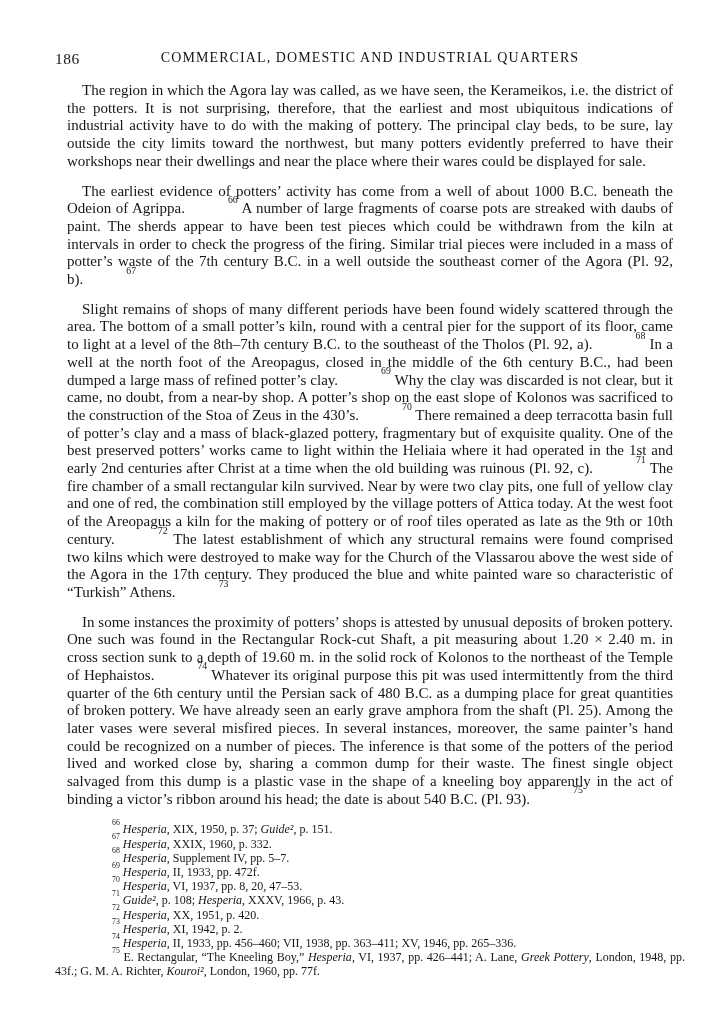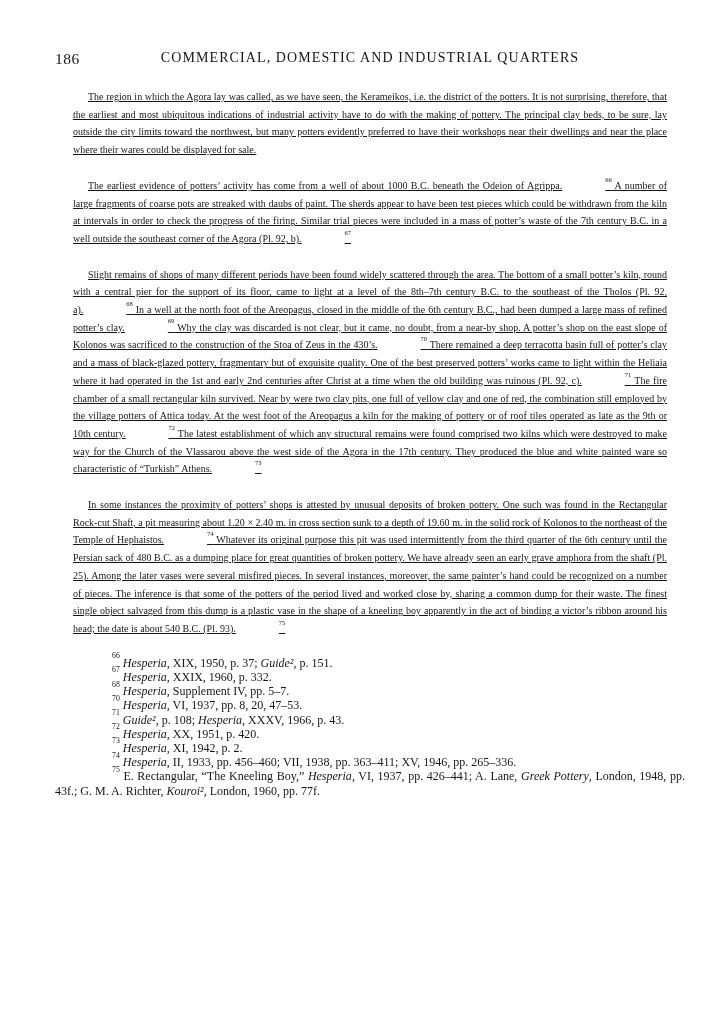--- a/index.html
+++ b/index.html
@@ -32,27 +32,26 @@
     letter-spacing: 0.5px;
   }
   .running-head {
     display: block;
     text-align: center;
     font-size: 14px;
     letter-spacing: 1.1px;
     white-space: nowrap;
   }
   .body-text p.para {
-    margin: 18px;
-    font-size: 10px;
+    margin: 12px;
+    font-size: 15px;
     line-height: 17.7px;
     text-align: justify;
     text-indent: 15px;
     hyphens: none;
-    text-decoration: underline;
   }
   .footnotes {
     margin-top: 14px;
   }
   .footnotes p.footnote {
     margin: 0;
     font-size: 12px;
     line-height: 14.2px;
     text-align: justify;
     text-indent: 14px;
@@ -80,20 +79,21 @@
     <div class="body-text" id="paragraphs">
         <p class="para"><span>The region in which the Agora lay was called, as we have seen, the Kerameikos, i.e. the district of the potters. It is not surprising, therefore, that the earliest and most ubiquitous indications of industrial activity have to do with the making of pottery. The principal clay beds, to be sure, lay outside the city limits toward the northwest, but many potters evidently preferred to have their workshops near their dwellings and near the place where their wares could be displayed for sale.</span></p>
         <p class="para"><span>The earliest evidence of potters’ activity has come from a well of about 1000 B.C. beneath the Odeion of Agrippa.</span><sup class="fn-ref">66</sup><span> A number of large fragments of coarse pots are streaked with daubs of paint. The sherds appear to have been test pieces which could be withdrawn from the kiln at intervals in order to check the progress of the firing. Similar trial pieces were included in a mass of potter’s waste of the 7th century B.C. in a well outside the southeast corner of the Agora (Pl. 92, b).</span><sup class="fn-ref">67</sup></p>
         <p class="para"><span>Slight remains of shops of many different periods have been found widely scattered through the area. The bottom of a small potter’s kiln, round with a central pier for the support of its floor, came to light at a level of the 8th–7th century B.C. to the southeast of the Tholos (Pl. 92, a).</span><sup class="fn-ref">68</sup><span> In a well at the north foot of the Areopagus, closed in the middle of the 6th century B.C., had been dumped a large mass of refined potter’s clay.</span><sup class="fn-ref">69</sup><span> Why the clay was discarded is not clear, but it came, no doubt, from a near-by shop. A potter’s shop on the east slope of Kolonos was sacrificed to the construction of the Stoa of Zeus in the 430’s.</span><sup class="fn-ref">70</sup><span> There remained a deep terracotta basin full of potter’s clay and a mass of black-glazed pottery, fragmentary but of exquisite quality. One of the best preserved potters’ works came to light within the Heliaia where it had operated in the 1st and early 2nd centuries after Christ at a time when the old building was ruinous (Pl. 92, c).</span><sup class="fn-ref">71</sup><span> The fire chamber of a small rectangular kiln survived. Near by were two clay pits, one full of yellow clay and one of red, the combination still employed by the village potters of Attica today. At the west foot of the Areopagus a kiln for the making of pottery or of roof tiles operated as late as the 9th or 10th century.</span><sup class="fn-ref">72</sup><span> The latest establishment of which any structural remains were found comprised two kilns which were destroyed to make way for the Church of the Vlassarou above the west side of the Agora in the 17th century. They produced the blue and white painted ware so characteristic of “Turkish” Athens.</span><sup class="fn-ref">73</sup></p>
         <p class="para"><span>In some instances the proximity of potters’ shops is attested by unusual deposits of broken pottery. One such was found in the Rectangular Rock-cut Shaft, a pit measuring about 1.20 × 2.40 m. in cross section sunk to a depth of 19.60 m. in the solid rock of Kolonos to the northeast of the Temple of Hephaistos.</span><sup class="fn-ref">74</sup><span> Whatever its original purpose this pit was used intermittently from the third quarter of the 6th century until the Persian sack of 480 B.C. as a dumping place for great quantities of broken pottery. We have already seen an early grave amphora from the shaft (Pl. 25). Among the later vases were several misfired pieces. In several instances, moreover, the same painter’s hand could be recognized on a number of pieces. The inference is that some of the potters of the period lived and worked close by, sharing a common dump for their waste. The finest single object salvaged from this dump is a plastic vase in the shape of a kneeling boy apparently in the act of binding a victor’s ribbon around his head; the date is about 540 B.C. (Pl. 93).</span><sup class="fn-ref">75</sup></p>
       </div>
     <div class="footnotes" id="footnotes">
         <p class="footnote"><sup class="fn-ref">66</sup><span> </span><i class="ital">Hesperia</i><span>, XIX, 1950, p. 37; </span><i class="ital">Guide²</i><span>, p. 151.</span></p>
         <p class="footnote"><sup class="fn-ref">67</sup><span> </span><i class="ital">Hesperia</i><span>, XXIX, 1960, p. 332.</span></p>
         <p class="footnote"><sup class="fn-ref">68</sup><span> </span><i class="ital">Hesperia</i><span>, Supplement IV, pp. 5–7.</span></p>
+        <p class="footnote"><sup class="fn-ref">69</sup><span> </span><i class="ital">Hesperia</i><span>, II, 1933, pp. 472f.</span></p>
         <p class="footnote"><sup class="fn-ref">70</sup><span> </span><i class="ital">Hesperia</i><span>, VI, 1937, pp. 8, 20, 47–53.</span></p>
         <p class="footnote"><sup class="fn-ref">71</sup><span> </span><i class="ital">Guide²</i><span>, p. 108; </span><i class="ital">Hesperia</i><span>, XXXV, 1966, p. 43.</span></p>
         <p class="footnote"><sup class="fn-ref">72</sup><span> </span><i class="ital">Hesperia</i><span>, XX, 1951, p. 420.</span></p>
         <p class="footnote"><sup class="fn-ref">73</sup><span> </span><i class="ital">Hesperia</i><span>, XI, 1942, p. 2.</span></p>
         <p class="footnote"><sup class="fn-ref">74</sup><span> </span><i class="ital">Hesperia</i><span>, II, 1933, pp. 456–460; VII, 1938, pp. 363–411; XV, 1946, pp. 265–336.</span></p>
         <p class="footnote"><sup class="fn-ref">75</sup><span> E. Rectangular, “The Kneeling Boy,” </span><i class="ital">Hesperia</i><span>, VI, 1937, pp. 426–441; A. Lane, </span><i class="ital">Greek Pottery</i><span>, London, 1948, pp. 43f.; G. M. A. Richter, </span><i class="ital">Kouroi²</i><span>, London, 1960, pp. 77f.</span></p>
       </div>
   </div>
 </div>
 

